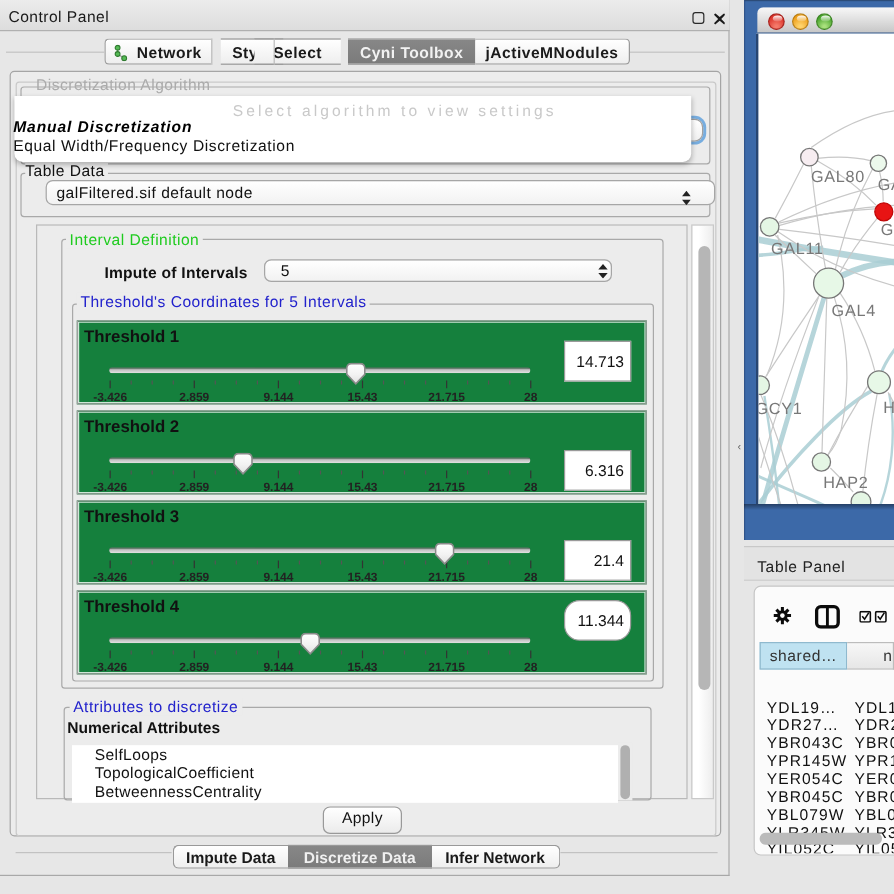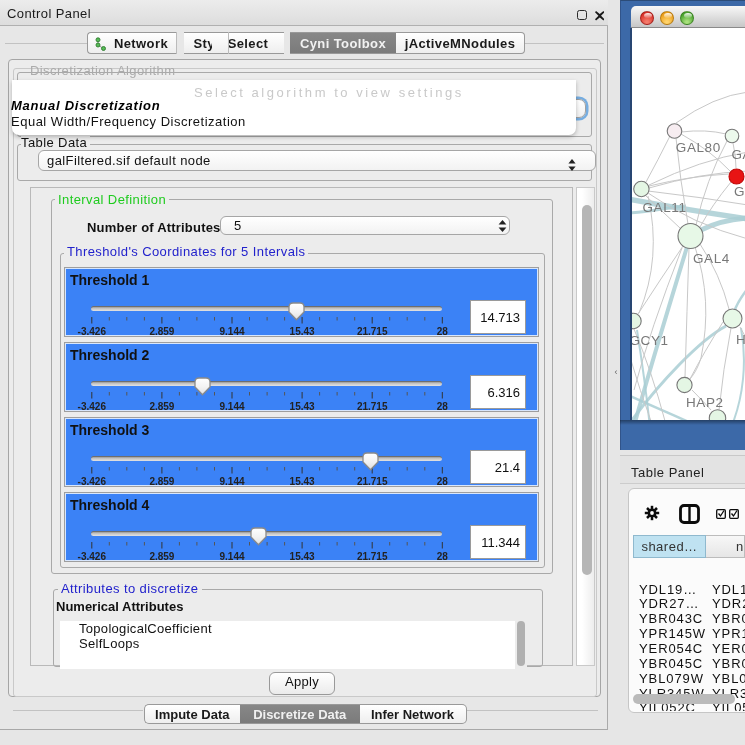--- a/index.html
+++ b/index.html
@@ -26,21 +26,21 @@
 .group { position:absolute; border:1px solid #a9a9a9; border-radius:3px; }
 .gtitle { position:absolute; font-size:13px; background:#ececec; padding:0 3px; white-space:nowrap; letter-spacing:0.4px; }
 
 .combo { position:absolute; background:linear-gradient(#ffffff,#f2f2f2); border:1px solid #a6a6a6; border-radius:6px;
   font-size:13px; color:#111; }
 
 #dropdown { left:12px; top:80px; width:564px; height:55px; background:#ffffff;
   border-radius:0 0 7px 7px; box-shadow:0 2px 4px rgba(0,0,0,0.25); }
 
 .thrbox { position:absolute; left:64px; width:475px; height:70px; border:1px solid #9e9e9e;
-  box-shadow:inset 0 0 0 1px rgba(255,255,255,0.8); background:#3b82f6; }
+  box-shadow:inset 0 0 0 1px rgba(255,255,255,0.8); background:#15803d; }
 .track { position:absolute; left:26px; top:37.5px; width:351px; height:5px;
   background:linear-gradient(#9a9a9a,#c6c6c6 40%,#e3e3e3); border-radius:3px;
   border-top:1px solid #6e6e6e; }
 .vbox { position:absolute; left:470px; width:56px; height:34px; background:#ffffff;
   border:1.5px solid #9a9a9a; font-size:13px; color:#111; text-align:right;
   padding:9px 5px 0 0; }
 .tlab { position:absolute; font-size:10px; font-weight:bold; color:#222; transform:translateX(-50%); }
 
 #numlist { left:60px; top:620.5px; width:455px; height:48px; background:#ffffff; overflow:hidden;
   font-size:13px; color:#111; letter-spacing:0.3px; }
@@ -129,21 +129,21 @@
 <div class="abs" style="left:11px; top:98px; font-size:13px; font-weight:bold; color:#000; letter-spacing:0.75px;font-style:italic;">Manual Discretization</div>
 <div class="abs" style="left:11px; top:114px; font-size:13px; color:#111; letter-spacing:0.5px;">Equal Width/Frequency Discretization</div>
 
 <div class="abs" style="left:30px; top:187px; width:543px; height:479px; border:1px solid #b9b9b9;"></div>
 <div class="abs" style="left:576px; top:187px; width:19px; height:479px; background:linear-gradient(90deg,#ffffff 30%,#ededed); border:1px solid #c9c9c9;"></div>
 <div class="abs" style="left:581.5px; top:205px; width:10.5px; height:370px; background:#b6b6b6; border-radius:5.5px;"></div>
 
 <div class="group" style="left:51px; top:199px; width:502px; height:375px;"></div>
 <div class="gtitle" style="left:55px; top:191.5px; color:#1ecb1e;">Interval Definition</div>
 
-<div class="abs b13" style="left:87px; top:219.5px; letter-spacing:0.2px;">Number of Attributes</div>
+<div class="abs b13" style="left:87px; top:219.5px; letter-spacing:0.2px;">Impute of Intervals</div>
 <div class="combo" style="left:220px; top:216px; width:290px; height:19px; line-height:18px;">
   <span style="padding-left:13px;">5</span>
 </div>
 <svg class="abs" style="left:498px; top:220px;" width="9" height="12" viewBox="0 0 9 12">
   <path d="M4.5 0 L8.4 4.6 L0.6 4.6 Z" fill="#222"></path>
   <path d="M4.5 12 L8.4 7.4 L0.6 7.4 Z" fill="#222"></path>
 </svg>
 
 <div class="group" style="left:60px; top:253px; width:485px; height:315px;"></div>
 <div class="gtitle" style="left:64px; top:243.5px; color:#2222cc;">Threshold's Coordinates for 5 Intervals</div>
@@ -184,21 +184,21 @@
     <defs>
         <linearGradient id="thg0" x1="0" y1="0" x2="0" y2="1">
       <stop offset="0" stop-color="#ffffff"></stop>
           <stop offset="0.55" stop-color="#f2f2f2"></stop>
           <stop offset="1" stop-color="#e0e0e0"></stop>
         </linearGradient>
       </defs>
     <path d="M1 5 Q1 1 5 1 L12 1 Q16 1 16 5 L16 10 L8.5 17.8 L1 10 Z" fill="url(#thg0)" stroke="#8a8a8a" stroke-width="1.3"></path>
   </svg>
 </div>
-<div class="vbox" style="top:300px;">14.713</div>
+<div class="vbox" style="top:284px;">14.713</div>
 <div class="thrbox" style="top:342px;">
   <div class="abs" style="left:5px; top:4px; font-size:14px; font-weight:bold; color:#111;">Threshold 2</div>
   <div class="track"></div>
   <svg class="abs" style="left:0; top:0;" width="475" height="70">
       <line x1="26.8" y1="49" x2="26.8" y2="55.5" stroke="#333" stroke-width="1"></line>
       <line x1="44.3" y1="49" x2="44.3" y2="52.5" stroke="#555" stroke-width="1"></line>
       <line x1="61.8" y1="49" x2="61.8" y2="52.5" stroke="#555" stroke-width="1"></line>
       <line x1="79.4" y1="49" x2="79.4" y2="52.5" stroke="#555" stroke-width="1"></line>
       <line x1="96.9" y1="49" x2="96.9" y2="55.5" stroke="#333" stroke-width="1"></line>
       <line x1="114.4" y1="49" x2="114.4" y2="52.5" stroke="#555" stroke-width="1"></line>
@@ -316,28 +316,29 @@
     <defs>
         <linearGradient id="thg3" x1="0" y1="0" x2="0" y2="1">
       <stop offset="0" stop-color="#ffffff"></stop>
           <stop offset="0.55" stop-color="#f2f2f2"></stop>
           <stop offset="1" stop-color="#e0e0e0"></stop>
         </linearGradient>
       </defs>
     <path d="M1 5 Q1 1 5 1 L12 1 Q16 1 16 5 L16 10 L8.5 17.8 L1 10 Z" fill="url(#thg3)" stroke="#8a8a8a" stroke-width="1.3"></path>
   </svg>
 </div>
-<div class="vbox" style="top:525px;">11.344</div>
+<div class="vbox" style="top:500px;border-radius:13px;">11.344</div>
 
 <div class="group" style="left:53px; top:589px; width:490px; height:78px;"></div>
 <div class="gtitle" style="left:58px; top:580.5px; color:#2222cc;">Attributes to discretize</div>
 <div class="abs b13" style="left:56px; top:599px;">Numerical Attributes</div>
 <div class="abs" id="numlist">
+  <div>SelfLoops</div>
   <div>TopologicalCoefficient</div>
-  <div>SelfLoops</div>
+  <div>BetweennessCentrality</div>
 </div>
 <div class="abs" style="left:515px; top:619px; width:12px; height:48px; background:#ececec;"></div>
 <div class="abs" style="left:517px; top:621px; width:8px; height:45px; background:#b0b0b0; border-radius:4px;"></div>
 
 <div class="abs" id="applybtn">Apply</div>
 
 <div class="sideline" style="left:13px; top:709.5px; width:130px;"></div>
 <div class="sideline" style="left:466.5px; top:709.5px; width:131px;"></div>
 <div class="sideline" style="left:5px; top:43px; width:82px;"></div>
 <div class="sideline" style="left:525px; top:43px; width:79px;"></div>

